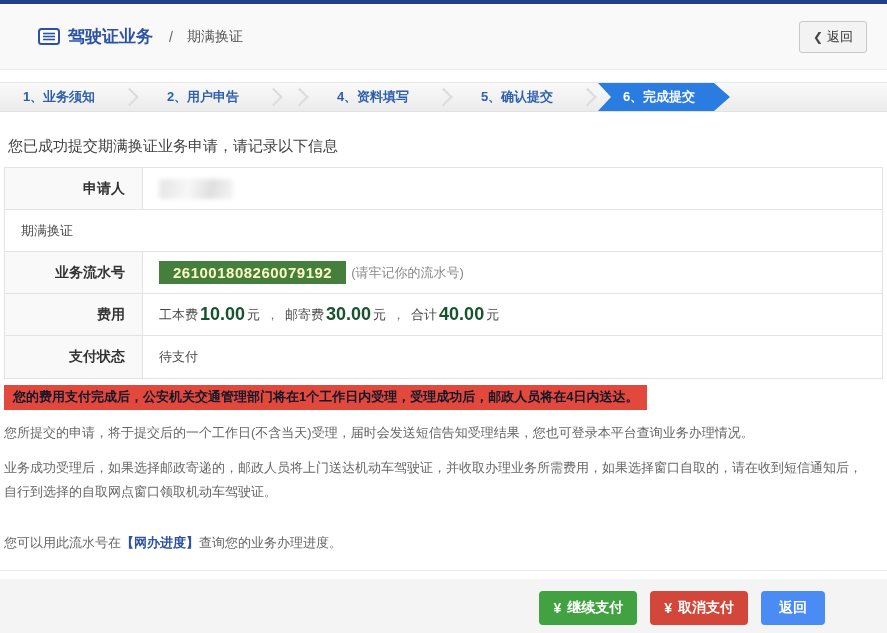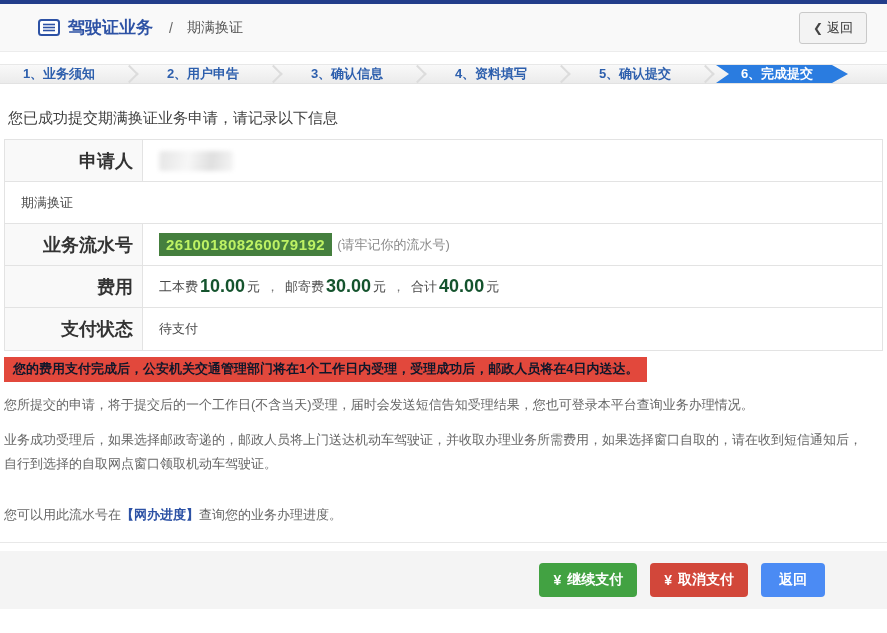--- a/index.html
+++ b/index.html
@@ -5,39 +5,39 @@
   * { box-sizing: border-box; margin: 0; padding: 0; }
   html,body { width:887px; height:633px; }
   body {
     font-family: "Liberation Sans", "DejaVu Sans", sans-serif;
     background:#fff; color:#333; overflow:hidden;
   }
   .topbar { height:4px; background:#233e8b; }
 
   
   .header {
-    height:48px; background:#f9f9f9; border-bottom:1px solid #ececec;
+    height:66px; background:#f9f9f9; border-bottom:1px solid #ececec;
     display:flex; align-items:center; padding:0 20px 0 38px;
   }
   .brand { display:flex; align-items:center; gap:8px; }
   .brand-icon { width:22px; height:17px; display:block; }
   .brand-title { font-size:17px; font-weight:bold; color:#2d52a5; }
   .crumb-sep { font-size:14px; color:#666; margin:0 6px 0 8px; }
   .crumb-current { font-size:14px; color:#555; }
   .spacer { flex:1; }
   .back-btn {
     background:#f3f3f3; border:1px solid #c9c9c9; border-radius:3px;
     padding:6px 13px; font-size:13px; color:#333; cursor:pointer;
     font-family:inherit; display:flex; align-items:center; gap:4px;
   }
   .back-btn .chev { font-size:12px; font-weight:bold; color:#444; }
 
   
   .stepbar {
-    margin-top:12px; height:20px;
+    margin-top:12px; height:30px;
     background:linear-gradient(#f9f9f9,#ebebeb);
     border-top:1px solid #e8e8e8; border-bottom:1px solid #e2e2e2;
     display:flex; align-items:stretch;
   }
   .step {
     width:118px; display:flex; align-items:center; justify-content:center;
     font-size:13px; font-weight:bold; color:#2d5fad; cursor:pointer;
   }
   .step-sep { width:26px; position:relative; }
   .step-sep::after {
@@ -55,31 +55,31 @@
 
   
   .success-msg { font-size:15px; color:#404040; padding:25px 8px 11px 8px; }
 
   .info-table { margin:0 4px; border:1px solid #e3e3e3; }
   .info-row { display:flex; align-items:stretch; height:42px; border-bottom:1px solid #e3e3e3; }
   .info-row:last-child { border-bottom:none; }
   .info-label {
     width:138px; background:#f9f9f9; border-right:1px solid #e3e3e3;
     display:flex; align-items:center; justify-content:flex-end;
-    padding-right:9px; font-size:18px; font-weight:bold; color:#333;
+    padding-right:17px; font-size:14px; font-weight:bold; color:#333;
   }
   .info-value { flex:1; display:flex; align-items:center; padding-left:16px; font-size:13px; color:#4a4a4a; }
   .redacted {
     width:74px; height:20px; border-radius:3px;
     background:linear-gradient(100deg,#e9e9e9 10%,#f7f7f7 40%,#dfdfdf 70%,#f2f2f2 95%);
     filter:blur(2px);
   }
   .serial-badge {
-    background:#457f3e; color:#bef264; font-weight:bold; font-size:15px;
-    padding:3px 7px; letter-spacing:0.5px;
+    background:#457f3e; color:#fef9c3; font-weight:bold; font-size:15px;
+    padding:3px 14px; letter-spacing:0.5px;
   }
   .serial-note { color:#8a8a8a; margin-left:5px; font-size:13px; }
   .fee-amount { color:#14532d; font-weight:bold; font-size:18px; margin:0 2px; }
   .fee-sep { color:#777; margin:0 6px; }
 
   
   .banner-wrap { padding:6px 4px 0 4px; }
   .banner {
     display:inline-block; background:#e2483c; color:#0f172a;
     font-size:13px; font-weight:bold; padding:4px 9px; line-height:1.3;
@@ -127,21 +127,20 @@
     <span class="chev">❮</span>
     <span>返回</span>
   </button>
 </div>
 
 <div class="stepbar">
   <div class="step">1、业务须知</div>
   <div class="step-sep"></div>
   <div class="step">2、用户申告</div>
   <div class="step-sep"></div>
-  <div class="step">3、确认信息</div>
   <div class="step-sep"></div>
   <div class="step">4、资料填写</div>
   <div class="step-sep"></div>
   <div class="step">5、确认提交</div>
   <div class="step-sep"></div>
   <div class="step step-active">6、完成提交</div>
   <div class="step-filler"></div>
 </div>
 
 <div class="success-msg">您已成功提交期满换证业务申请，请记录以下信息</div>

